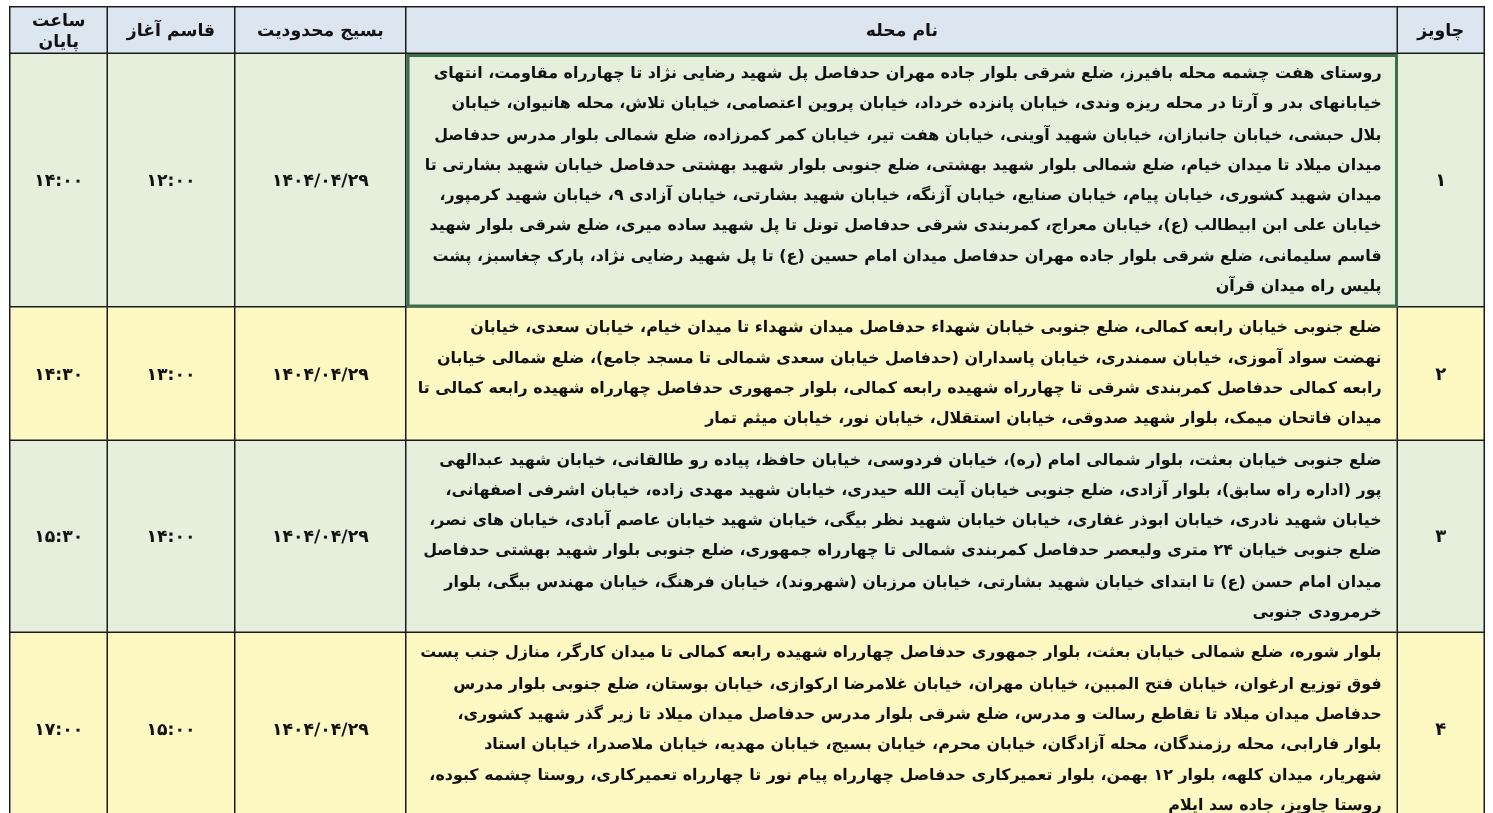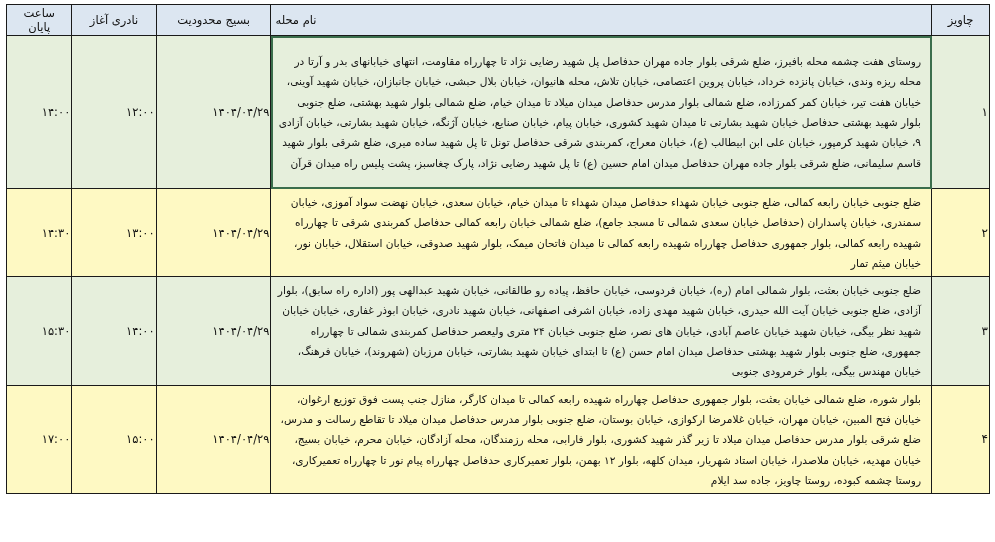--- a/index.html
+++ b/index.html
@@ -1,22 +1,22 @@
 <!DOCTYPE html>
 <html><head>
 <meta charset="utf-8">
 <style>
   html, body { margin:0; padding:0; background:#ffffff; }
   body { width:995px; height:542px; overflow:hidden; font-family:"DejaVu Sans", sans-serif; }
   .wrap { position:absolute; left:6px; top:4px; width:984px; }
   table { border-collapse:collapse; width:984px; table-layout:fixed; direction:rtl; }
-  th, td { border:1px solid #1a1a1a; color:#111; font-weight:normal; }
+  th, td { border:1px solid #1a1a1a; color:#111; font-weight:bold; }
   th { background:#dce6f1; font-size:11.5px; height:30px; padding:0 4px; }
-  th.name-h { text-align:left; }
-  td { font-size:10.5px; }
+  th.name-h { text-align:center; }
+  td { font-size:10.5px; text-align:center; }
   td.name { text-align:right; direction:rtl; line-height:20.3px; padding:3px 10px 3px 6px; font-size:10.6px; }
   tr.green td { background:#e6efdc; }
   tr.yellow td { background:#fef9c3; }
   td.name.sel { outline:2px solid #3b6e4c; outline-offset:-2px; }
   .num { font-size:12px; }
   .time { font-size:11.5px; letter-spacing:0.5px; }
 </style>
 </head>
 <body>
 
@@ -27,21 +27,21 @@
       <col style="width:627px">
       <col style="width:109px">
       <col style="width:80px">
       <col style="width:62px">
     </colgroup>
     <thead>
       <tr>
         <th>چاویز</th>
         <th class="name-h">نام محله</th>
         <th>بسیج محدودیت</th>
-        <th>نادری آغاز</th>
+        <th>قاسم آغاز</th>
         <th>ساعت پایان</th>
       </tr>
     </thead>
     <tbody>
       <tr class="green" style="height:153px">
         <td class="num">۱</td>
         <td class="name sel">روستای هفت چشمه محله بافیرز، ضلع شرقی بلوار جاده مهران حدفاصل پل شهید رضایی نژاد تا چهارراه مقاومت، انتهای خیابانهای بدر و آرتا در محله ریزه وندی، خیابان پانزده خرداد، خیابان پروین اعتصامی، خیابان تلاش، محله هانیوان، خیابان بلال حبشی، خیابان جانبازان، خیابان شهید آوینی، خیابان هفت تیر، خیابان کمر کمرزاده، ضلع شمالی بلوار مدرس حدفاصل میدان میلاد تا میدان خیام، ضلع شمالی بلوار شهید بهشتی، ضلع جنوبی بلوار شهید بهشتی حدفاصل خیابان شهید بشارتی تا میدان شهید کشوری، خیابان پیام، خیابان صنایع، خیابان آژنگه، خیابان شهید بشارتی، خیابان آزادی ۹، خیابان شهید کرمپور، خیابان علی ابن ابیطالب (ع)، خیابان معراج، کمربندی شرقی حدفاصل تونل تا پل شهید ساده میری، ضلع شرقی بلوار شهید قاسم سلیمانی، ضلع شرقی بلوار جاده مهران حدفاصل میدان امام حسین (ع) تا پل شهید رضایی نژاد، پارک چغاسبز، پشت پلیس راه میدان قرآن</td>
         <td class="time">۱۴۰۴/۰۴/۲۹</td>
         <td class="time">۱۲:۰۰</td>
         <td class="time">۱۴:۰۰</td>

